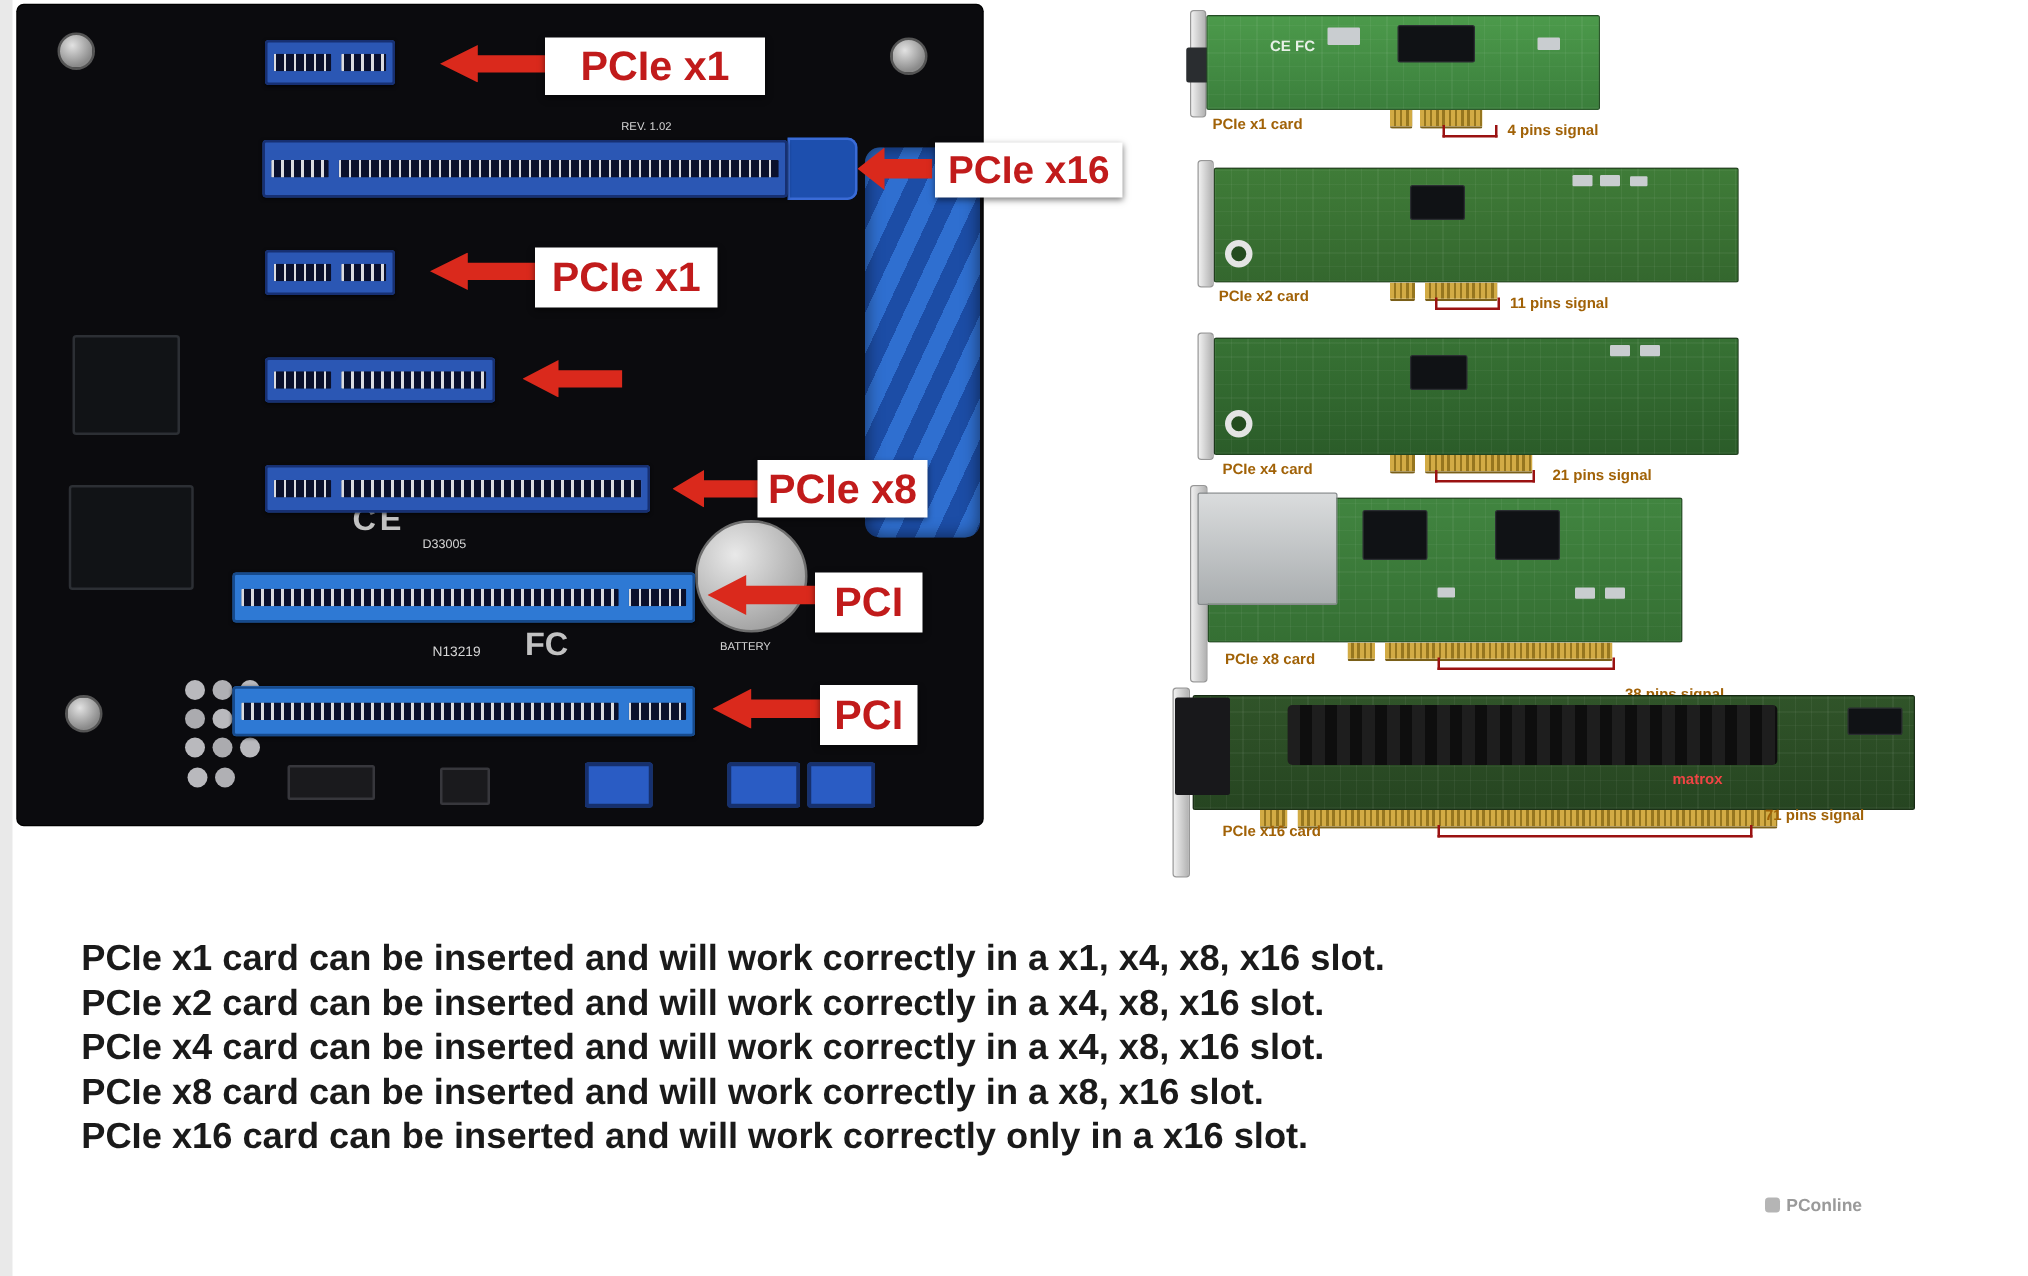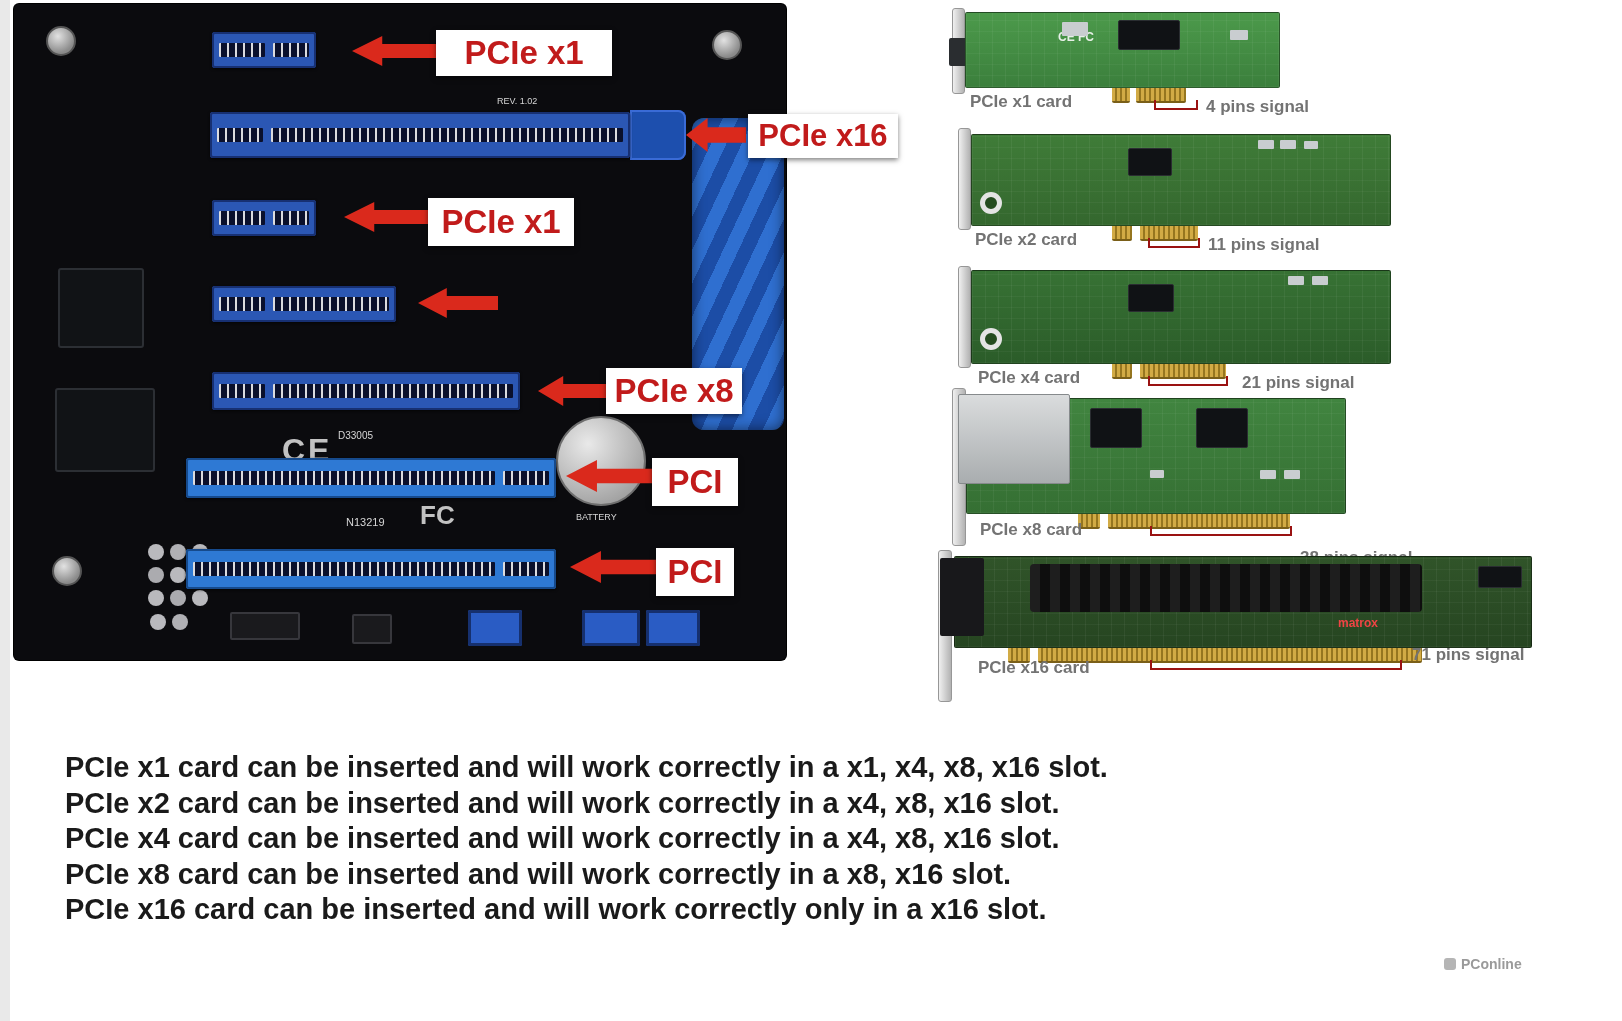--- a/index.html
+++ b/index.html
@@ -44,21 +44,21 @@
                  repeating-linear-gradient(0deg,rgba(255,255,255,.04) 0 1px,transparent 1px 11px);}
   .dchip{background:#101215;border:1px solid #2a2d31;border-radius:2px;}
   .smd{background:#c9cdd0;border-radius:1px;}
   .hole{border:5px solid #e4e4e4;border-radius:50%;background:#244b1f;}
   .shield{background:linear-gradient(180deg,#dadcdd,#a9adaf);border:1px solid #868a8c;border-radius:2px;}
   .cardheat{background:#141414;border-radius:4px;
       background-image:repeating-linear-gradient(90deg,#1e1e1e 0 10px,#0e0e0e 10px 20px);}
   .gold{height:15px;background:repeating-linear-gradient(90deg,#d2ab45 0 3px,#96761f 3px 5px);
         border-bottom:2px solid #7a5f18;border-radius:0 0 2px 2px;}
   .pinbracket{height:10px;border-left:2px solid #9a1212;border-right:2px solid #9a1212;border-bottom:2px solid #9a1212;}
-  .pintext,.cardname{color:#737373;font-weight:bold;font-size:17px;white-space:nowrap;}
+  .pintext,.cardname{color:#a16207;font-weight:bold;font-size:12px;white-space:nowrap;}
 
   
   .rules{left:65px;top:750px;width:1300px;}
   .rule{font-weight:bold;font-size:29px;line-height:35.6px;color:#1a1a1a;white-space:nowrap;}
 
   .watermark{display:flex;align-items:center;gap:5px;color:#9a9a9a;font-size:14px;font-weight:bold;}
   .wm-icon{width:12px;height:12px;border-radius:3px;background:#b5b5b5;display:inline-block;}
 </style>
 </head>
 <body>
@@ -82,21 +82,21 @@
   <div class="abs battery" style="left:556px;top:416px;width:90px;height:90px;"></div>
   <div class="abs caps" style="left:148px;top:544px;"></div>
 
   <div class="abs hdr-blue" style="left:468px;top:610px;width:54px;height:36px;"></div>
   <div class="abs hdr-blue" style="left:582px;top:610px;width:58px;height:36px;"></div>
   <div class="abs hdr-blue" style="left:646px;top:610px;width:54px;height:36px;"></div>
   <div class="abs hdr-black" style="left:230px;top:612px;width:70px;height:28px;"></div>
   <div class="abs hdr-black" style="left:352px;top:614px;width:40px;height:30px;"></div>
 
   <div class="abs silk" style="left:497px;top:96px;font-size:9px;">REV. 1.02</div>
-  <div class="abs silk" style="left:282px;top:432px;font-size:32px;font-weight:bold;letter-spacing:3px;opacity:.9;text-decoration:underline;">CE</div>
+  <div class="abs silk" style="left:282px;top:400px;font-size:26px;font-weight:bold;letter-spacing:3px;opacity:.9;">CE</div>
   <div class="abs silk" style="left:338px;top:430px;font-size:10px;">D33005</div>
   <div class="abs silk" style="left:346px;top:516px;font-size:11px;">N13219</div>
   <div class="abs silk" style="left:420px;top:500px;font-size:26px;font-weight:bold;opacity:.9;">FC</div>
   <div class="abs silk" style="left:576px;top:512px;font-size:9px;">BATTERY</div>
   <div class="abs silk" style="left:246px;top:534px;font-size:9px;margin-top:20px;">PCI3</div>
 
   <div class="abs slot pcie" style="left:212px;top:32px;width:104px;height:36px;">
     <span class="contacts c-short"></span>
       <span class="key"></span>
       <span class="contacts c-long"></span>
@@ -143,21 +143,21 @@
   <div class="abs slotlabel" style="left:436px;top:30px;width:176px;height:46px;">PCIe x1</div>
   <div class="abs slotlabel" style="left:748px;top:114px;width:150px;height:44px;font-size:31px;">PCIe x16</div>
   <div class="abs slotlabel" style="left:428px;top:198px;width:146px;height:48px;">PCIe x1</div>
   <div class="abs slotlabel" style="left:606px;top:368px;width:136px;height:46px;">PCIe x8</div>
   <div class="abs slotlabel" style="left:652px;top:458px;width:86px;height:48px;">PCI</div>
   <div class="abs slotlabel" style="left:656px;top:548px;width:78px;height:48px;">PCI</div>
 
   <div class="abs bracket" style="left:952px;top:8px;width:13px;height:86px;"></div>
   <div class="abs" style="left:949px;top:38px;width:22px;height:28px;background:#2a2d30;border-radius:2px;"></div>
   <div class="abs pcb" style="left:965px;top:12px;width:315px;height:76px;background:linear-gradient(180deg,#4c9a4b,#3b7f3c);"></div>
-  <div class="abs silk" style="left:1058px;top:30px;font-size:12px;font-weight:bold;color:#e7f0e7;z-index:2;">CE FC</div>
+  <div class="abs silk" style="left:1016px;top:30px;font-size:12px;font-weight:bold;color:#e7f0e7;z-index:2;">CE FC</div>
   <div class="abs dchip" style="left:1118px;top:20px;width:62px;height:30px;z-index:2;"></div>
   <div class="abs smd" style="left:1062px;top:22px;width:26px;height:14px;z-index:2;"></div>
   <div class="abs smd" style="left:1230px;top:30px;width:18px;height:10px;z-index:2;"></div>
   <div class="abs gold" style="left:1112px;top:88px;width:18px;"></div>
   <div class="abs gold" style="left:1136px;top:88px;width:50px;"></div>
   <div class="abs pinbracket" style="left:1154px;top:100px;width:44px;"></div>
   <div class="abs cardname" style="left:970px;top:92px;">PCIe x1 card</div>
   <div class="abs pintext" style="left:1206px;top:97px;">4 pins signal</div>
 
   <div class="abs bracket" style="left:958px;top:128px;width:13px;height:102px;"></div>
@@ -212,18 +212,18 @@
   <div class="abs pintext" style="left:1412px;top:645px;">71 pins signal</div>
 
   <div class="abs rules">
     <div class="rule">PCIe x1 card can be inserted and will work correctly in a x1, x4, x8, x16 slot.</div>
     <div class="rule">PCIe x2 card can be inserted and will work correctly in a x4, x8, x16 slot.</div>
     <div class="rule">PCIe x4 card can be inserted and will work correctly in a x4, x8, x16 slot.</div>
     <div class="rule">PCIe x8 card can be inserted and will work correctly in a x8, x16 slot.</div>
     <div class="rule">PCIe x16 card can be inserted and will work correctly only in a x16 slot.</div>
   </div>
 
-  <div class="abs watermark" style="left:1444px;top:956px;">
+  <div class="abs watermark" style="left:1412px;top:956px;">
     <span class="wm-icon"></span>
     <span>PConline</span>
   </div>
 
 </div>
 
 </body></html>

